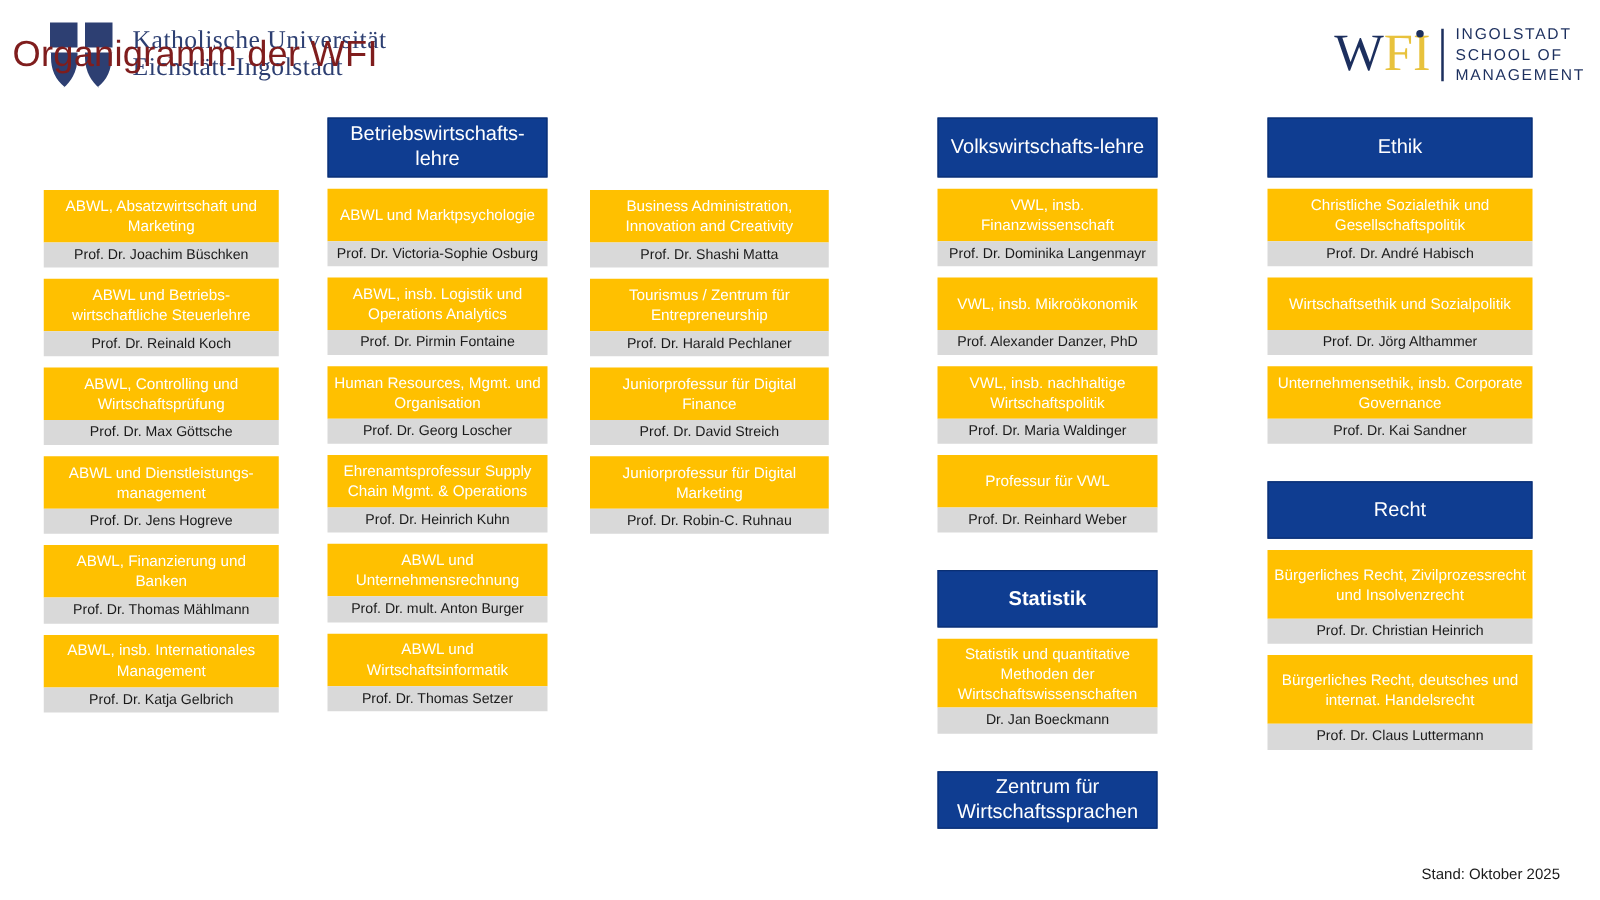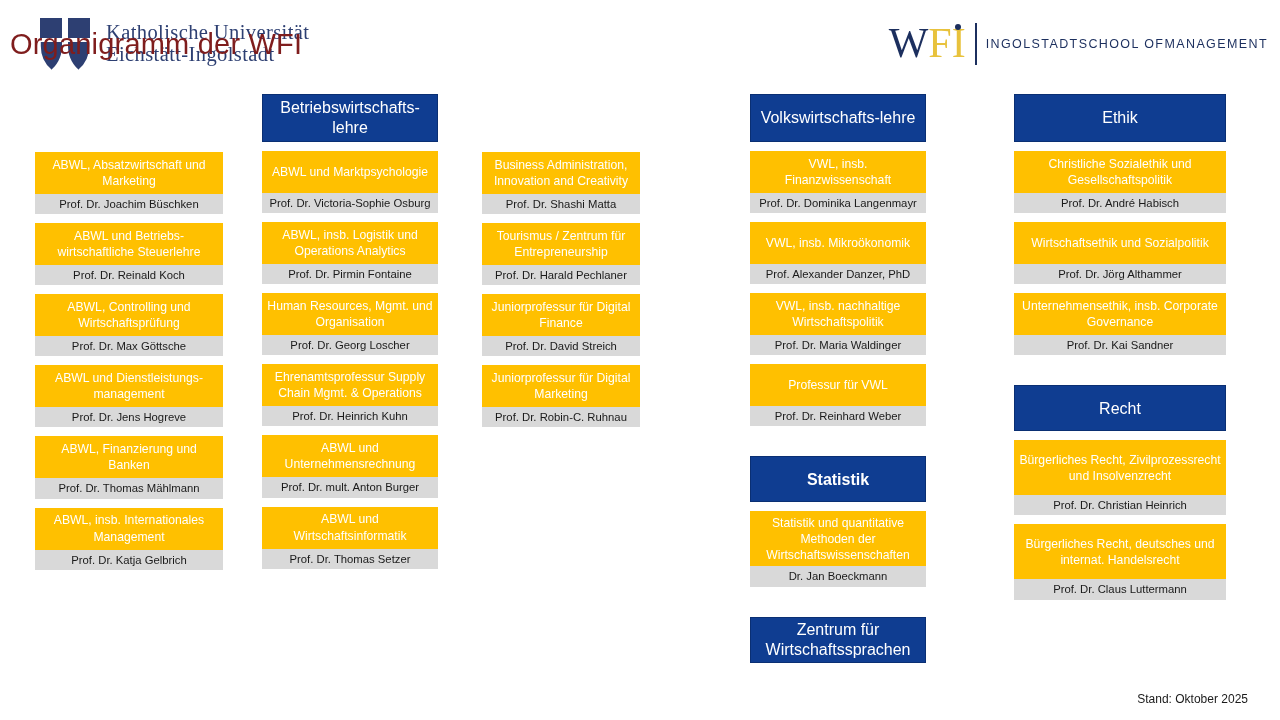--- a/index.html
+++ b/index.html
@@ -80,21 +80,21 @@
     right: 14px; top: 2px;
   }
   .wfi-div {
     width: 2px;
     height: 42px;
     background: #1c2f5e;
     margin-right: 9px;
   }
   .wfi-words {
     display: flex;
-    flex-direction: row;
+    flex-direction: column;
     justify-content: center;
     line-height: 1.32;
   }
   .wfi-word {
     font-size: 12.5px;
     color: #1c2f5e;
     letter-spacing: 1.4px;
     white-space: nowrap;
   }
 
@@ -245,21 +245,21 @@
     <div class="unit">
       <div class="unit-title h-2">ABWL und Unternehmensrechnung</div>
       <div class="unit-person">Prof. Dr. mult. Anton Burger</div>
     </div>
     <div class="unit">
       <div class="unit-title h-2">ABWL und Wirtschaftsinformatik</div>
       <div class="unit-person">Prof. Dr. Thomas Setzer</div>
     </div>
   </div>
 
-  <div class="column" style="left:482px; top:152px; width:158px;">
+  <div class="column" style="left:472px; top:152px; width:191px;">
     <div class="unit">
       <div class="unit-title h-2">Business Administration, Innovation and Creativity</div>
       <div class="unit-person">Prof. Dr. Shashi Matta</div>
     </div>
     <div class="unit">
       <div class="unit-title h-2">Tourismus / Zentrum für Entrepreneurship</div>
       <div class="unit-person">Prof. Dr. Harald Pechlaner</div>
     </div>
     <div class="unit">
       <div class="unit-title h-2">Juniorprofessur für Digital Finance</div>

